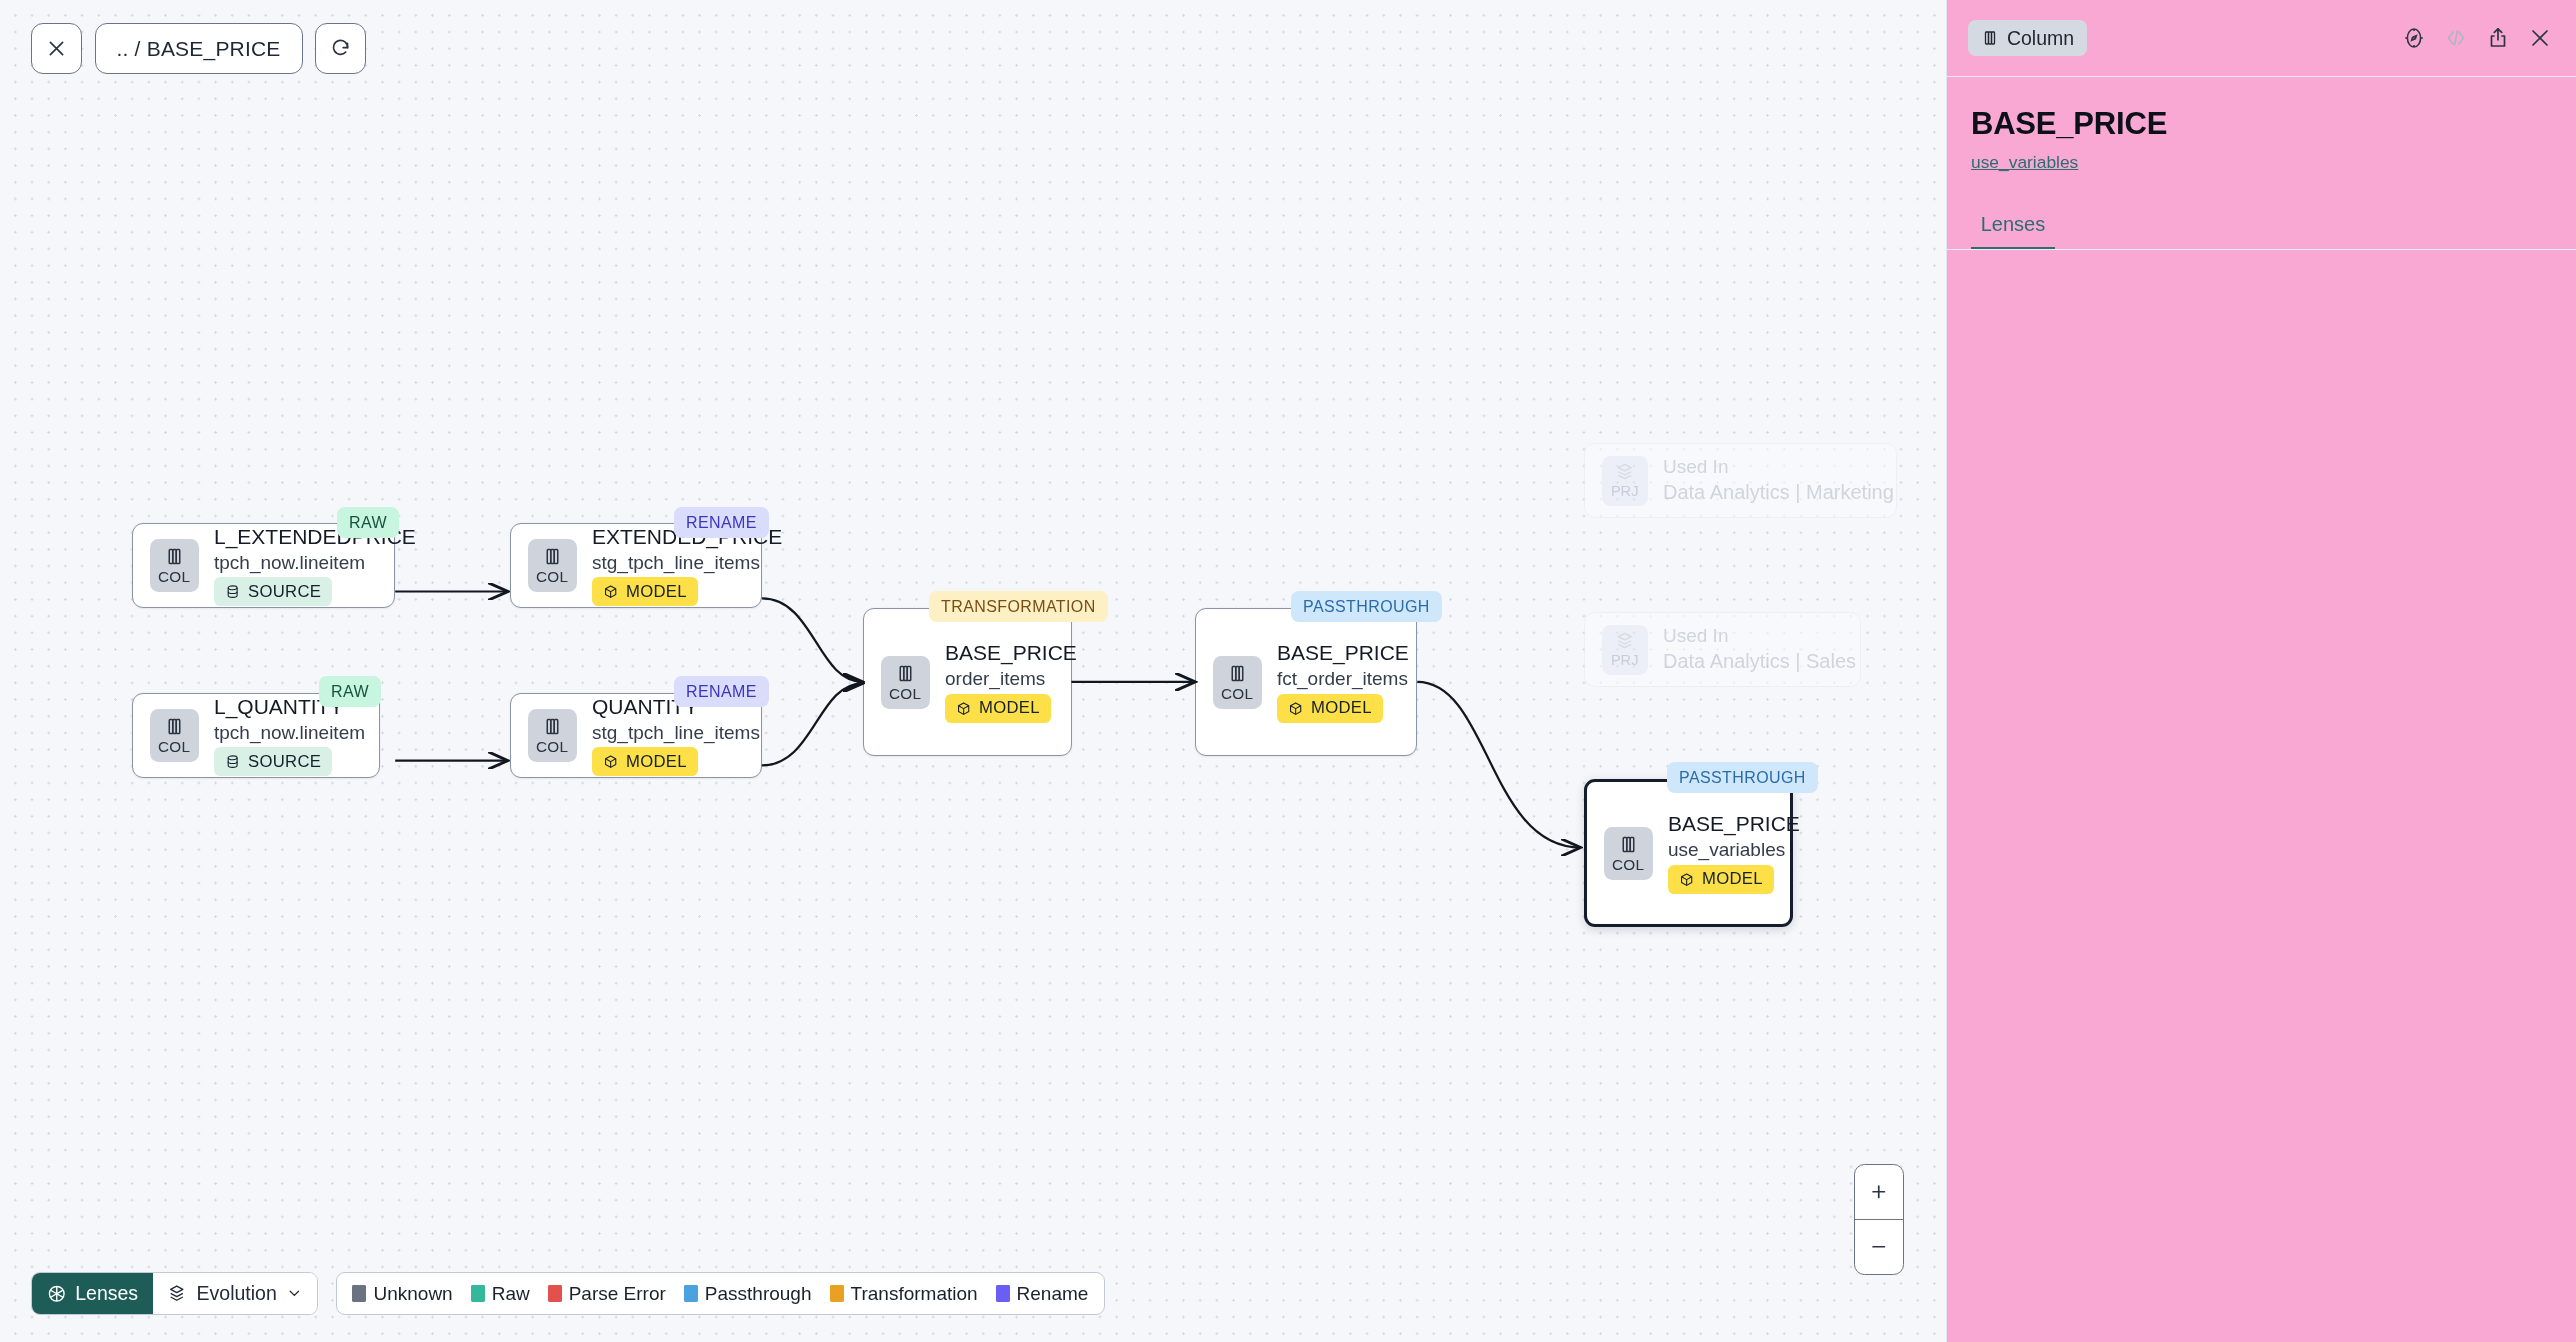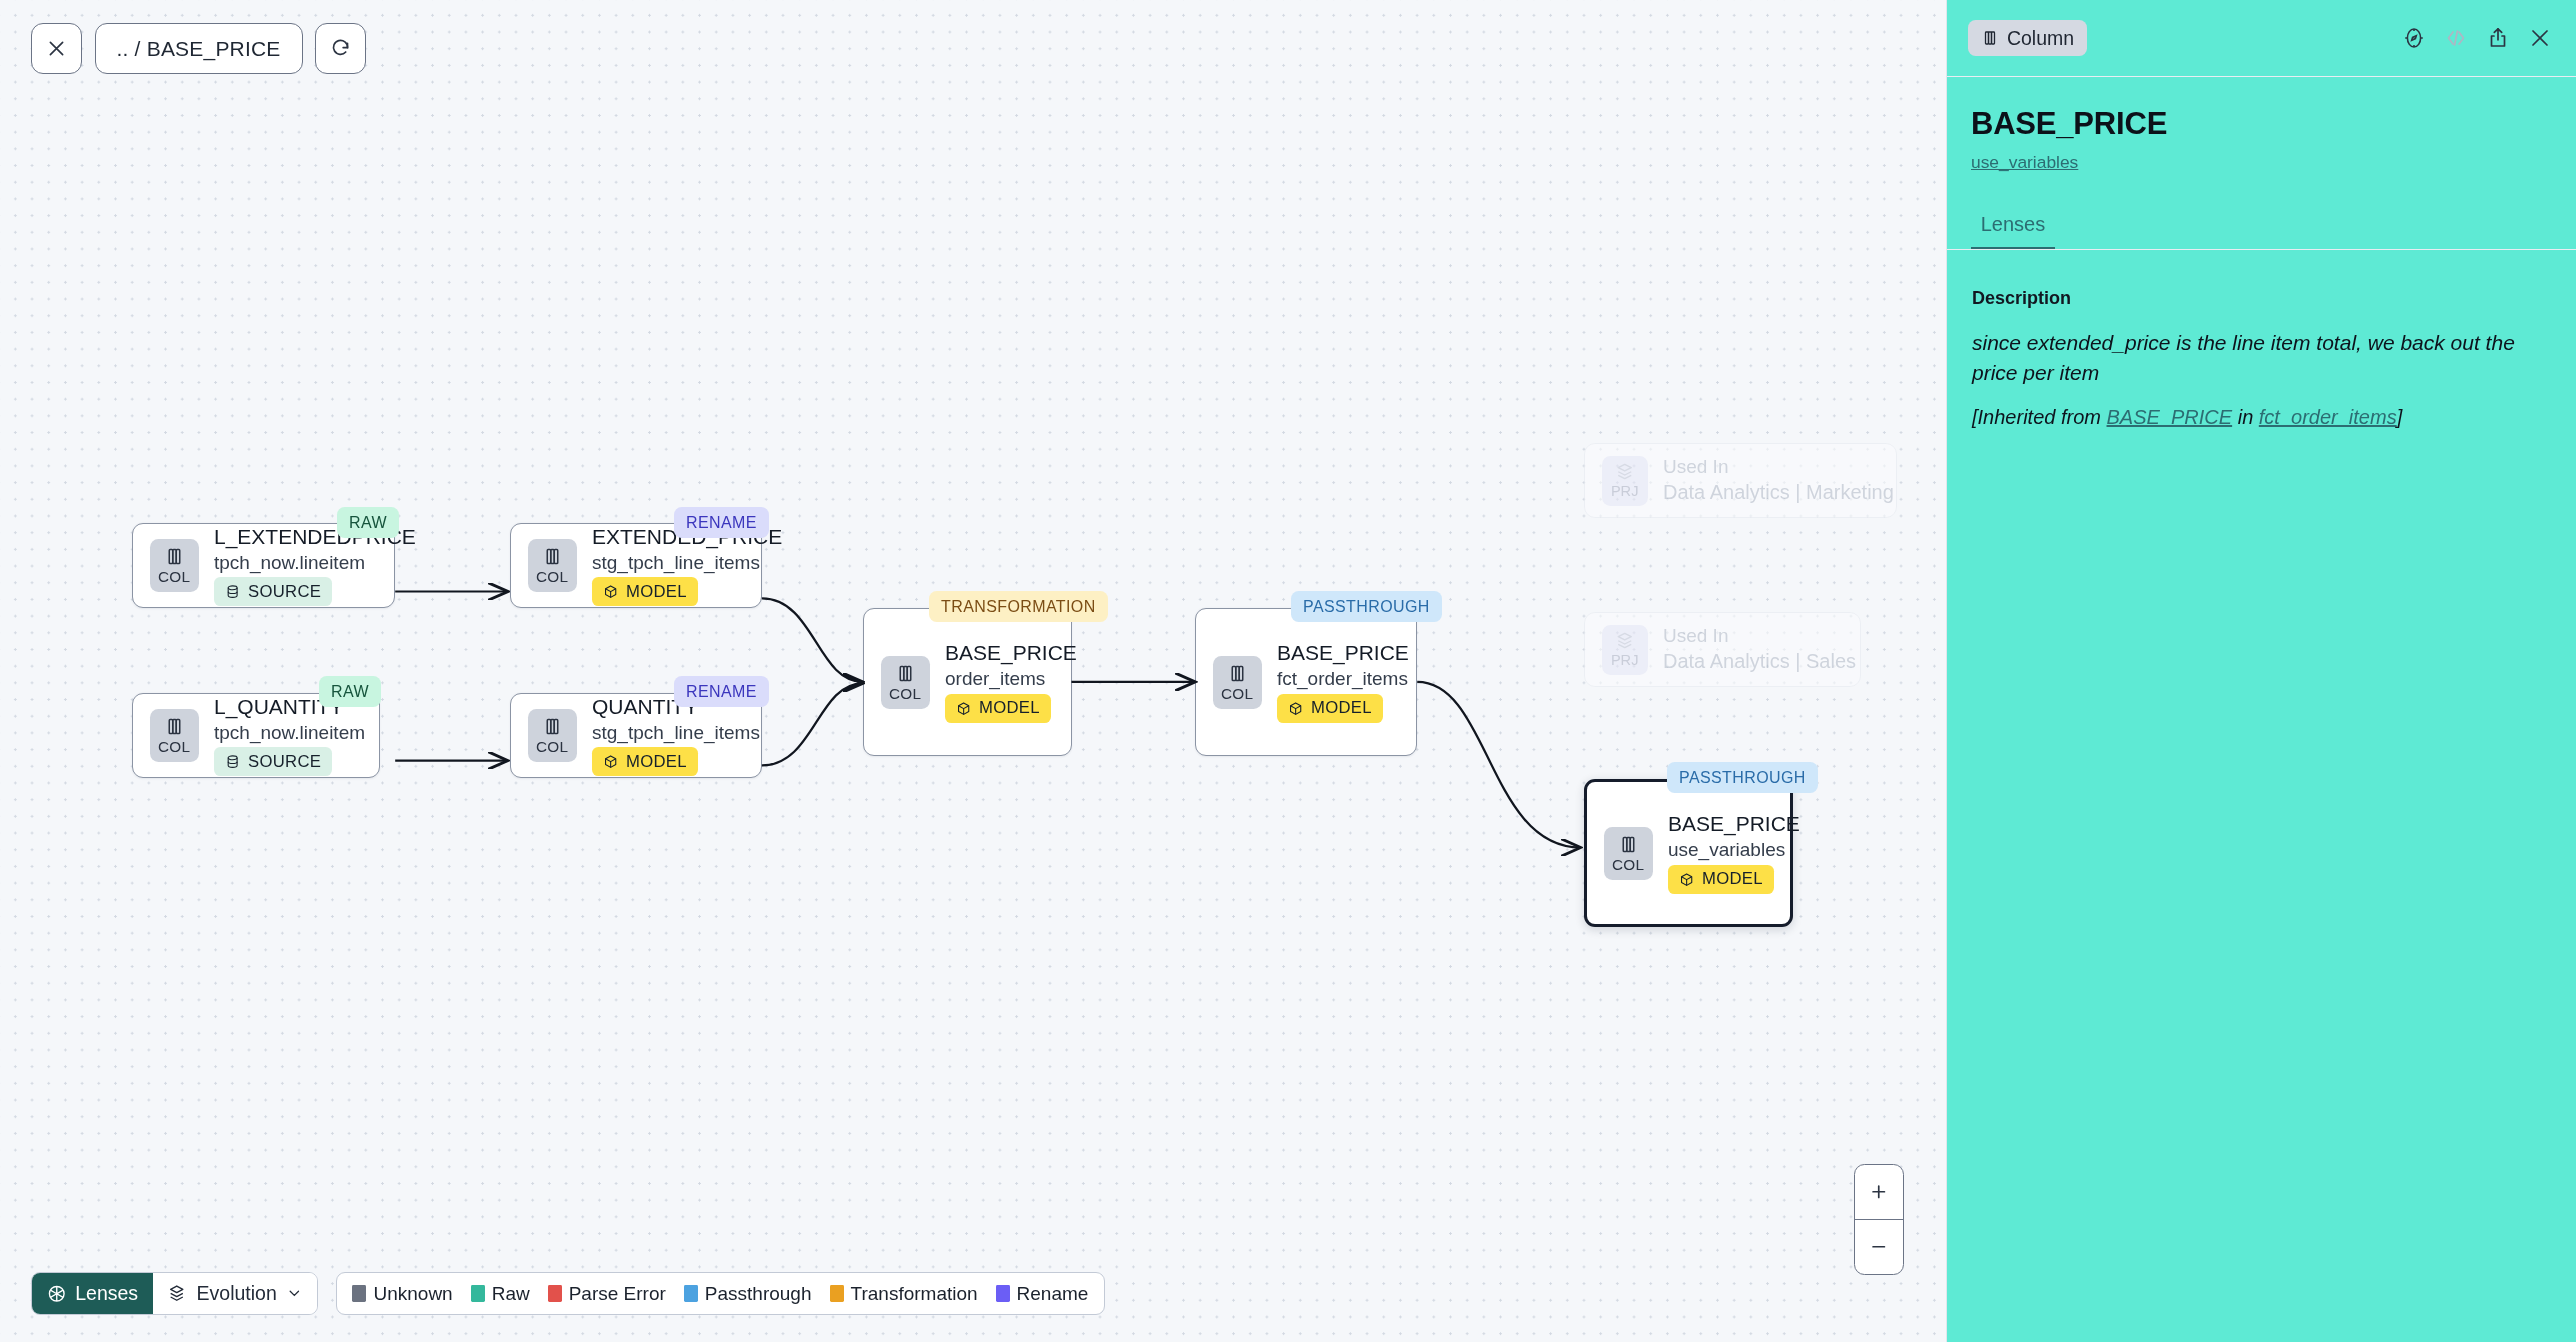--- a/index.html
+++ b/index.html
@@ -105,21 +105,21 @@
     position: absolute; right: 42px; bottom: 68px; width: 50px; height: 111px;
     background: #fff; border: 1.5px solid #6b7486; border-radius: 10.4px;
     display: flex; flex-direction: column; z-index: 40; overflow: hidden;
   }
   .zbtn { flex: 1; display: flex; align-items: center; justify-content: center; cursor: pointer; color: #2c3442; }
   .zbtn + .zbtn { border-top: 1.5px solid #6b7486; }
 
   
   #panel {
     position: absolute; right: 0; top: 0; width: 630px; height: 1343px;
-    background: #5eead4; border-left: 1px solid #e2e6ed; z-index: 50;
+    background: #f9a8d4; border-left: 1px solid #e2e6ed; z-index: 50;
     display: flex; flex-direction: column;
   }
   #panel-head {
     height: 77px; display: flex; align-items: center; justify-content: space-between;
     padding: 0 24px 0 21px; border-bottom: 1px solid #eaedf2; flex: 0 0 auto;
   }
   .chip {
     height: 36px; background: #d5d9e2; border-radius: 7.7px; display: flex; align-items: center;
     gap: 8.4px; padding: 0 12.5px; font-size: 19.5px; color: #1e2531; cursor: pointer;
   }
@@ -475,21 +475,14 @@
     </div>
   </div>
 
   <div id="panel-title">BASE_PRICE</div>
   <a id="panel-link">use_variables</a>
 
   <div id="tabs">
     <div class="tab">Lenses</div>
   </div>
 
-  <div id="panel-content">
-    <div class="sec-label">Description</div>
-    <div class="desc">since extended_price is the line item total, we back out the price per item</div>
-    <div class="inherit">
-      <span>[Inherited from </span><a>BASE_PRICE</a><span> in </span><a>fct_order_items</a><span>]</span>
-    </div>
-  </div>
 </div>
 
 
 </body></html>

